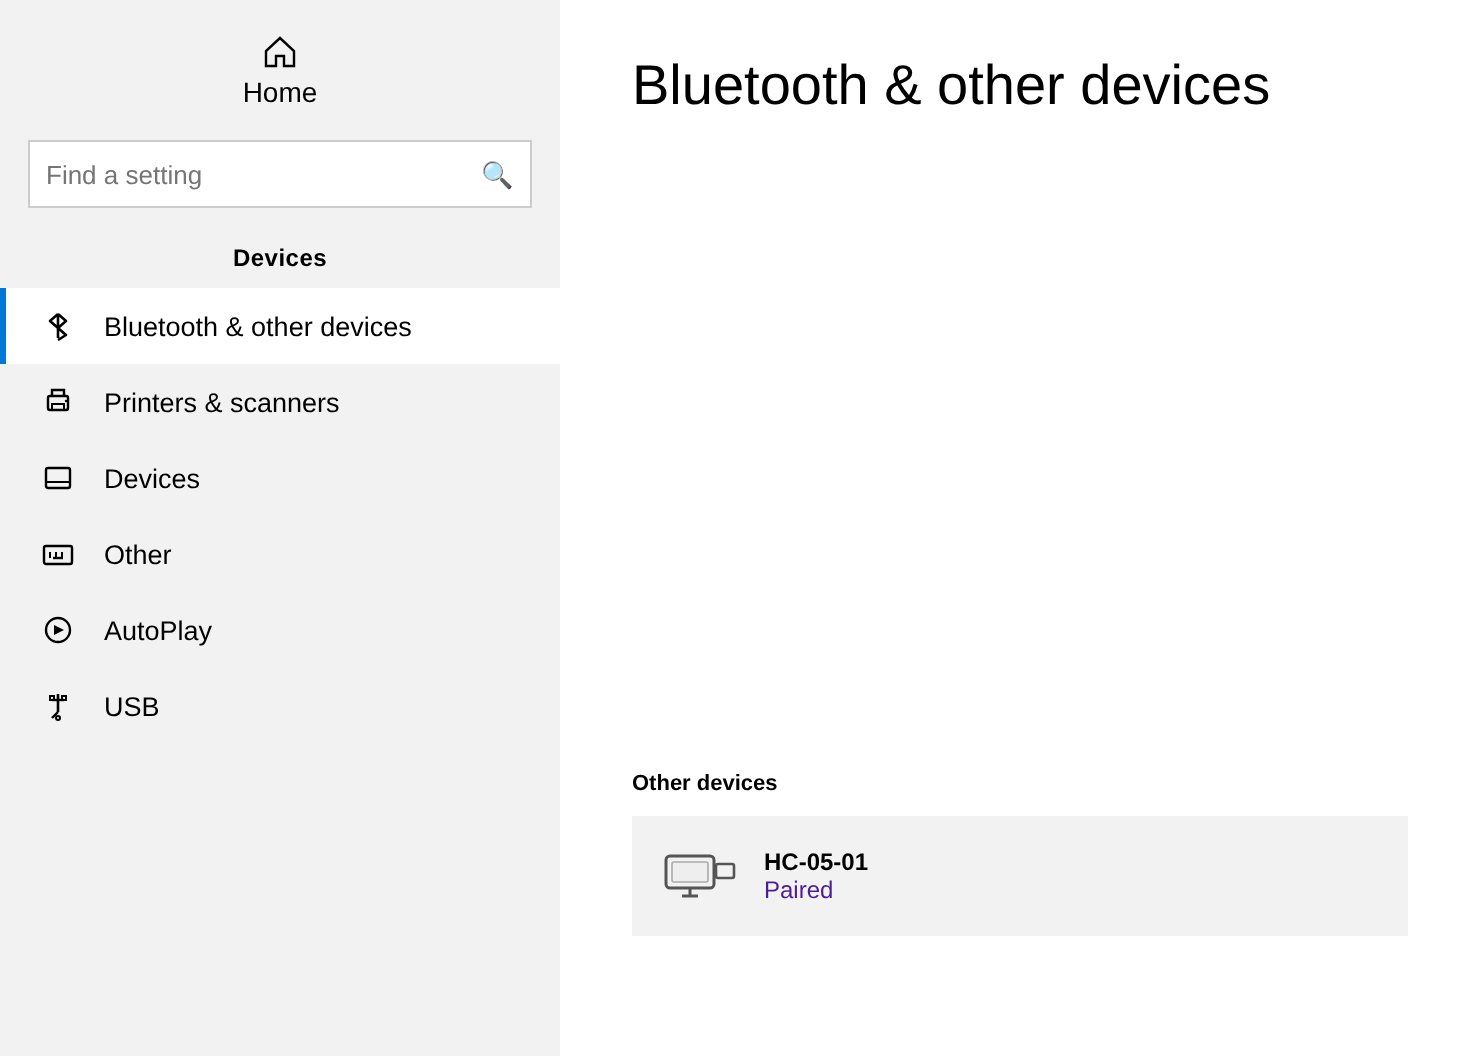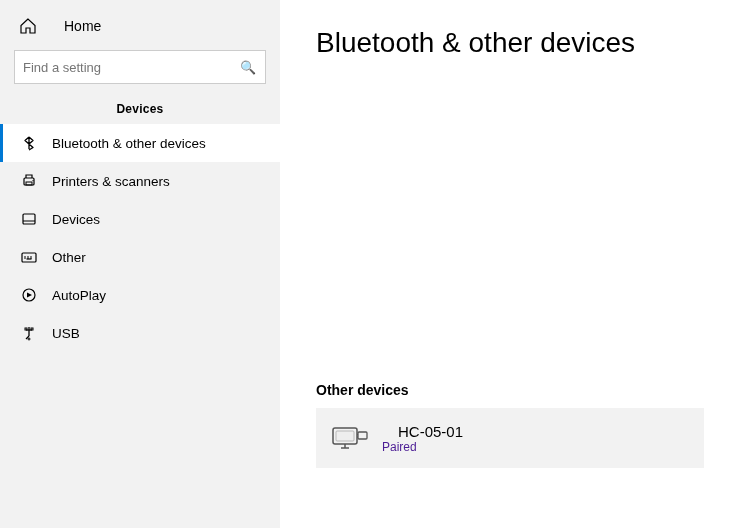--- a/index.html
+++ b/index.html
@@ -19,25 +19,26 @@
       background: #f2f2f2;
       height: 528px;
       display: flex;
       flex-direction: column;
       padding-top: 0;
     }
 
     .sidebar-home {
       display: flex;
       align-items: center;
-      gap: 28px;
+      gap: 4px;
       padding: 18px 20px 16px 20px;
       cursor: pointer;
       font-size: 14px;
       color: #000;
+      flex-direction: column;
     }
 
     .search-box-container {
       padding: 0 14px 12px 14px;
     }
     .search-box {
       width: 100%;
       height: 34px;
       border: 1px solid #ccc;
       background: #fff;
@@ -106,21 +107,21 @@
 
     .page-title {
       font-size: 28px;
       font-weight: 300;
       color: #000;
       margin-bottom: 28px;
       line-height: 1.1;
     }
 
     .section-heading {
-      font-size: 14px;
+      font-size: 11px;
       font-weight: 600;
       color: #000;
       margin-bottom: 10px;
       margin-top: auto;
     }
 
     .device-item {
       display: flex;
       align-items: center;
       gap: 14px;
@@ -137,24 +138,23 @@
       align-items: center;
       justify-content: center;
       flex-shrink: 0;
     }
 
     .device-info {
       display: flex;
       flex-direction: column;
     }
     .device-name {
-      font-size: 15px;
-      color: #000;
-      font-weight: 400;
-      margin-left: 16px;
+      font-size: 12px;
+      color: #000;
+      font-weight: 700;
     }
     .device-status {
       font-size: 12px;
       color: #4c1d95;
     }
 
     .other-devices-section {
       position: absolute;
       bottom: 60px;
       left: 36px;

